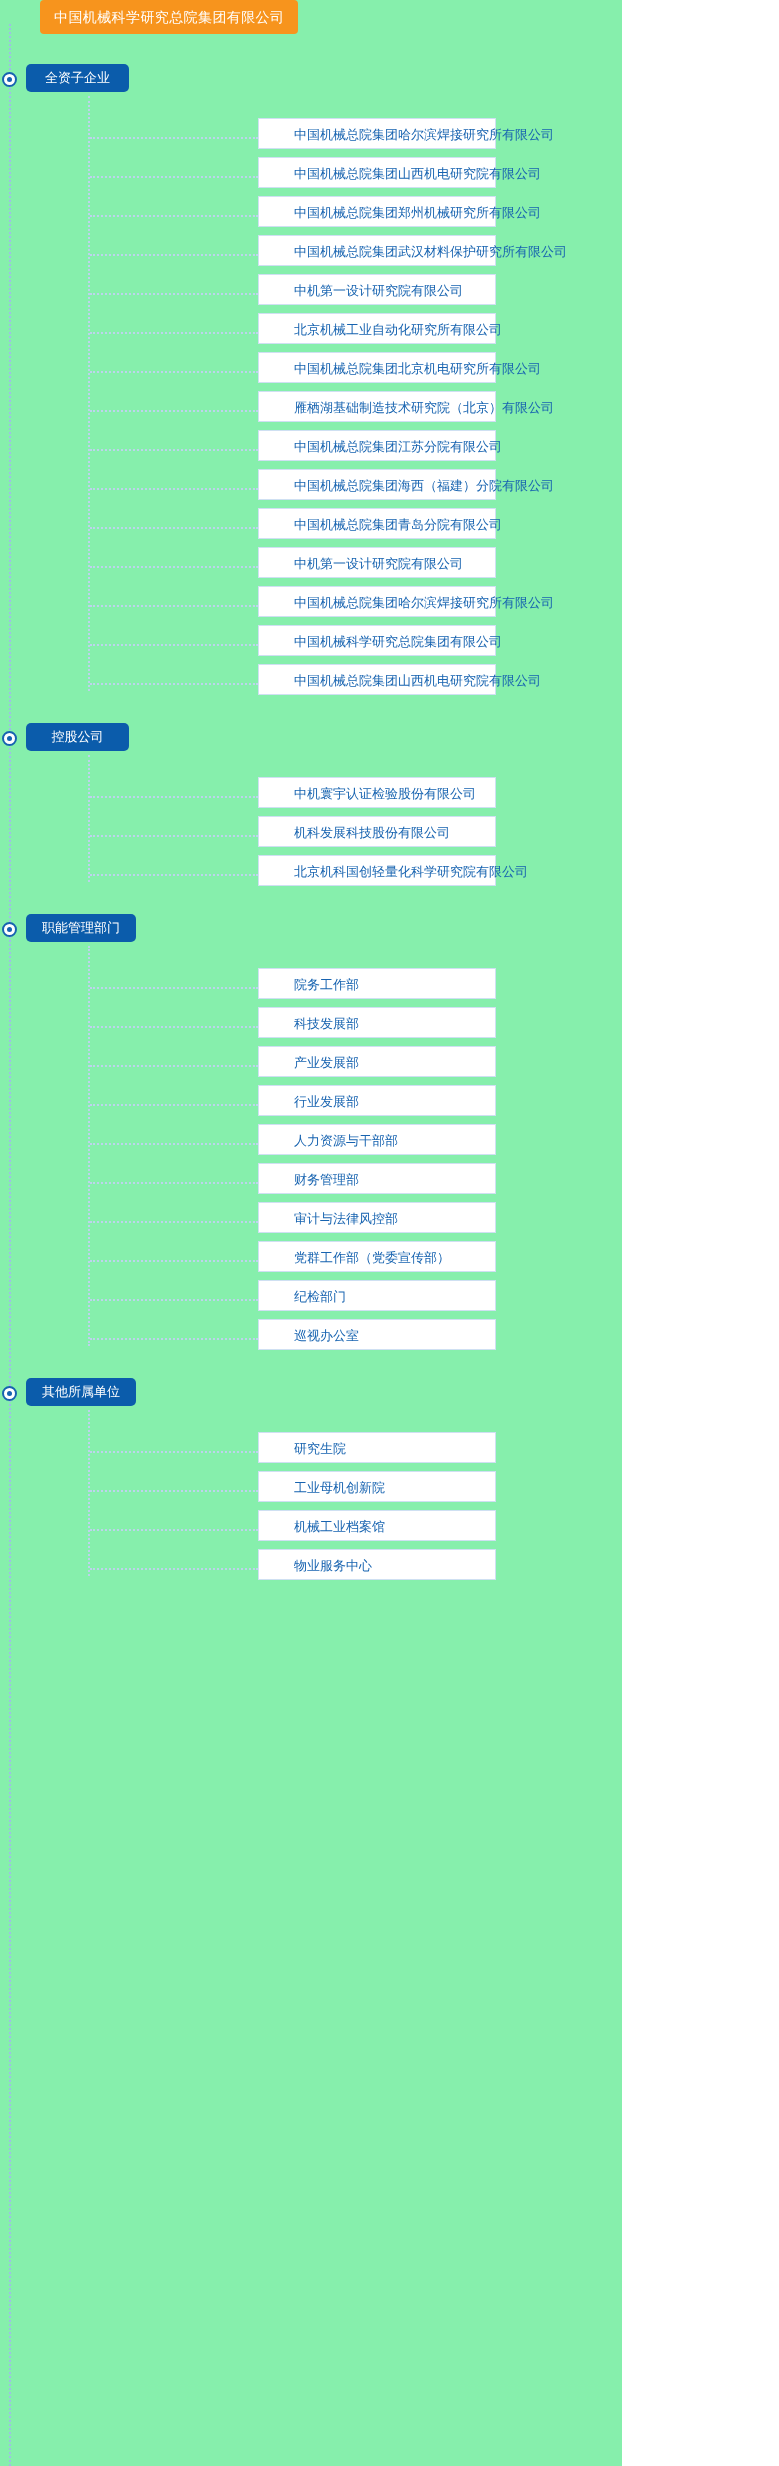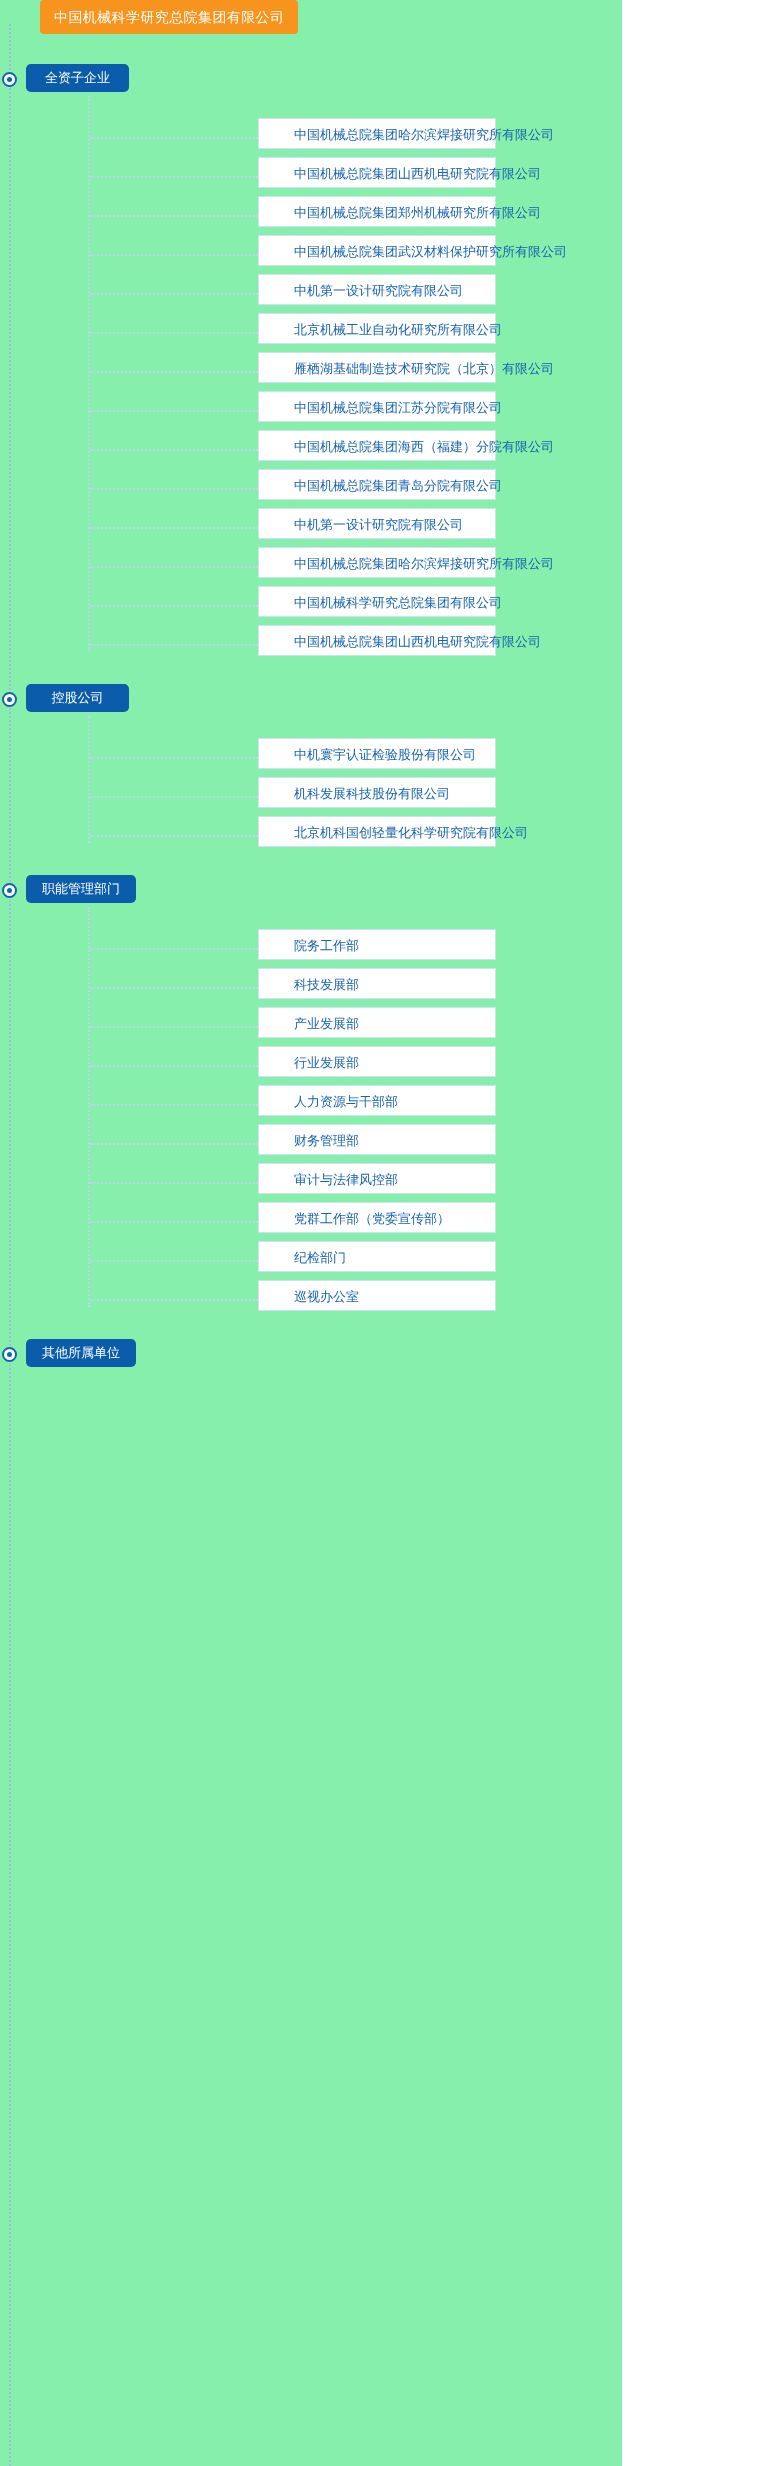--- a/index.html
+++ b/index.html
@@ -184,20 +184,26 @@
           </div>
           <div class="item-row">
             <div class="connector"></div>
             <div class="item-box">
               <span class="item-label">北京机械工业自动化研究所有限公司</span>
             </div>
           </div>
           <div class="item-row">
             <div class="connector"></div>
             <div class="item-box">
+              <span class="item-label">中国机械总院集团北京机电研究所有限公司</span>
+            </div>
+          </div>
+          <div class="item-row">
+            <div class="connector"></div>
+            <div class="item-box">
               <span class="item-label">雁栖湖基础制造技术研究院（北京）有限公司</span>
             </div>
           </div>
           <div class="item-row">
             <div class="connector"></div>
             <div class="item-box">
               <span class="item-label">中国机械总院集团江苏分院有限公司</span>
             </div>
           </div>
           <div class="item-row">
@@ -332,16 +338,43 @@
               <span class="item-label">巡视办公室</span>
             </div>
           </div>
         </div>
       </div>
       <div class="section">
         <div class="section-head">
           <span class="bullet"></span>
           <div class="section-box">其他所属单位</div>
         </div>
+        <div class="children">
+          <div class="branch-v"></div>
+          <div class="item-row">
+            <div class="connector"></div>
+            <div class="item-box">
+              <span class="item-label">研究生院</span>
+            </div>
+          </div>
+          <div class="item-row">
+            <div class="connector"></div>
+            <div class="item-box">
+              <span class="item-label">工业母机创新院</span>
+            </div>
+          </div>
+          <div class="item-row">
+            <div class="connector"></div>
+            <div class="item-box">
+              <span class="item-label">机械工业档案馆</span>
+            </div>
+          </div>
+          <div class="item-row">
+            <div class="connector"></div>
+            <div class="item-box">
+              <span class="item-label">物业服务中心</span>
+            </div>
+          </div>
+        </div>
       </div>
     </div>
 
 </div>
 
 </body></html>

